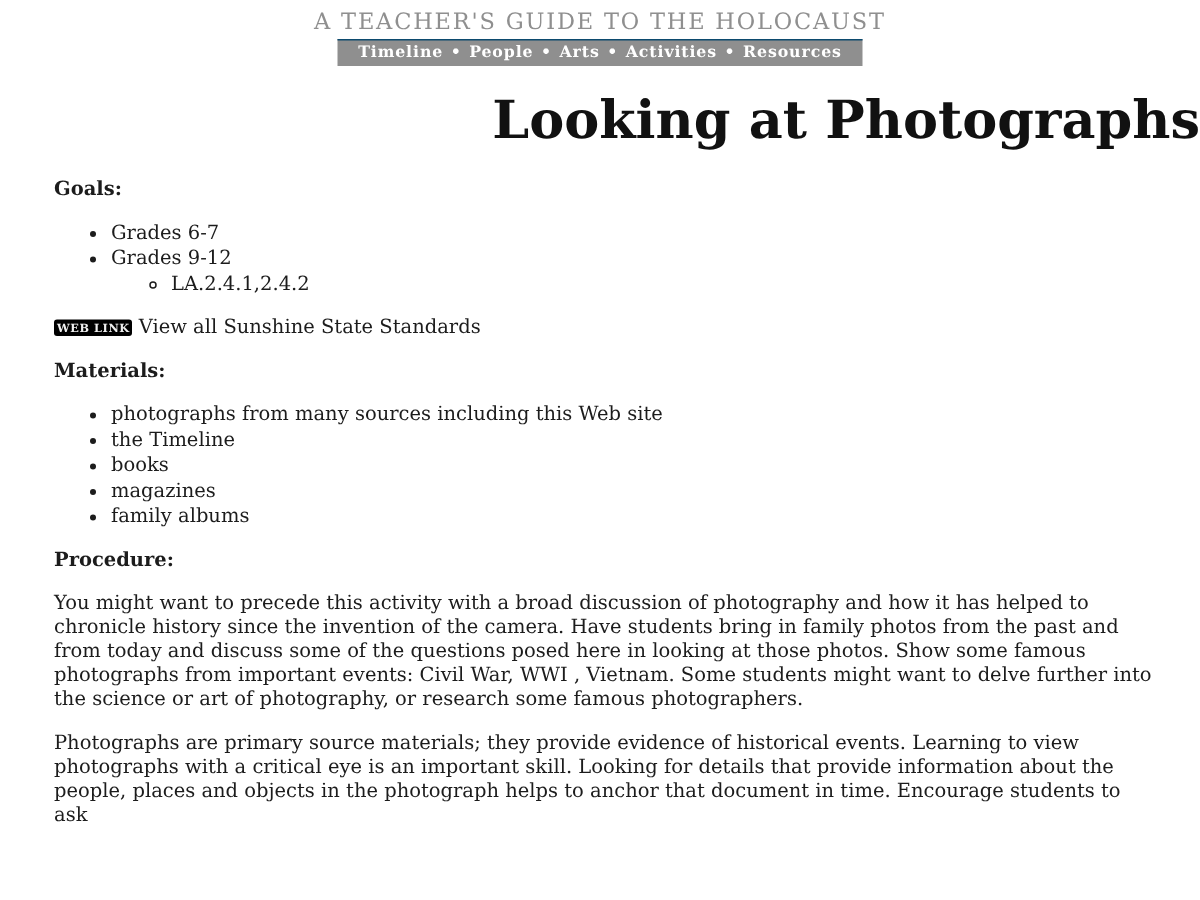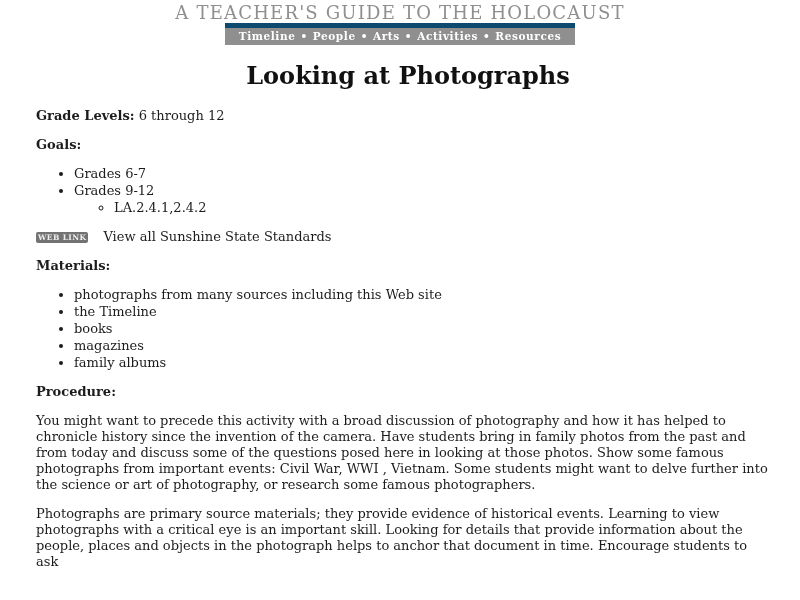--- a/index.html
+++ b/index.html
@@ -12,91 +12,87 @@
     font-family: "DejaVu Serif", "Liberation Serif", serif;
     color: #1c1c1c;
   }
   .header {
     text-align: center;
     padding-top: 4px;
   }
   .site-title {
     display: inline-block;
     color: #8f8f8f;
-    font-size: 18px;
+    font-size: 15px;
     letter-spacing: 1.2px;
     line-height: 15px;
     white-space: nowrap;
   }
   .navbar {
     display: inline-block;
     background: #8f8f8f;
     color: #ffffff;
     font-size: 10.5px;
     font-weight: bold;
     letter-spacing: 0.6px;
     padding: 2px 12px 3px 12px;
     white-space: nowrap;
-    border-top: 5px solid #0c4a6e;
+    border-top: 1px solid #0c4a6e;
   }
   .nav-item { cursor: pointer; padding: 0 2px; }
   .nav-sep { padding: 0 3px; }
   h1.page-title {
-    text-align: center;
-    font-size: 24px;
+    text-align: right;
+    font-size: 35px;
     font-weight: bold;
     margin: 16px 0 18px 16px;
     color: #111111;
   }
   .content {
     margin: 0 30px 0 36px;
     max-width: 740px;
     font-size: 13px;
     line-height: 16px;
   }
   .content p { margin: 13px 0; }
   .b { font-weight: bold; }
   ul { margin: 12px 0; padding-left: 38px; }
   li { margin: 0 0 1px 0; }
   ul.sub { list-style-type: circle; margin: 1px 0 1px 0; padding-left: 40px; }
   .weblink-badge {
     display: inline-block;
-    background: #737373;
+    background: #000000;
     color: #efefef;
     font-size: 7.5px;
     font-weight: bold;
     letter-spacing: 0.4px;
     line-height: 9px;
     padding: 1px 2px;
     border-radius: 2px;
     vertical-align: 1px;
-    margin-right: 15px;
+    margin-right: 4px;
     cursor: pointer;
   }
   .weblink-text { cursor: pointer; }
 </style>
 </head>
 <body>
 
 <div class="header">
   <div class="site-title">A TEACHER'S GUIDE TO THE HOLOCAUST</div>
   <br>
   <div class="navbar">
     <span class="nav-item">Timeline</span><span class="nav-sep">•</span><span class="nav-item">People</span><span class="nav-sep">•</span><span class="nav-item">Arts</span><span class="nav-sep">•</span><span class="nav-item">Activities</span><span class="nav-sep">•</span><span class="nav-item">Resources</span>
   </div>
 </div>
 
 <h1 class="page-title">Looking at Photographs</h1>
 
 <div class="content">
 
-  <p>
-    <span class="b">Grade Levels:</span>
-    <span>6 through 12</span>
-  </p>
 
   <p class="b">Goals:</p>
 
   <ul>
     <li>
       <span>Grades 6-7</span>
     </li>
     <li>
       <span>Grades 9-12</span>
       <ul class="sub">

